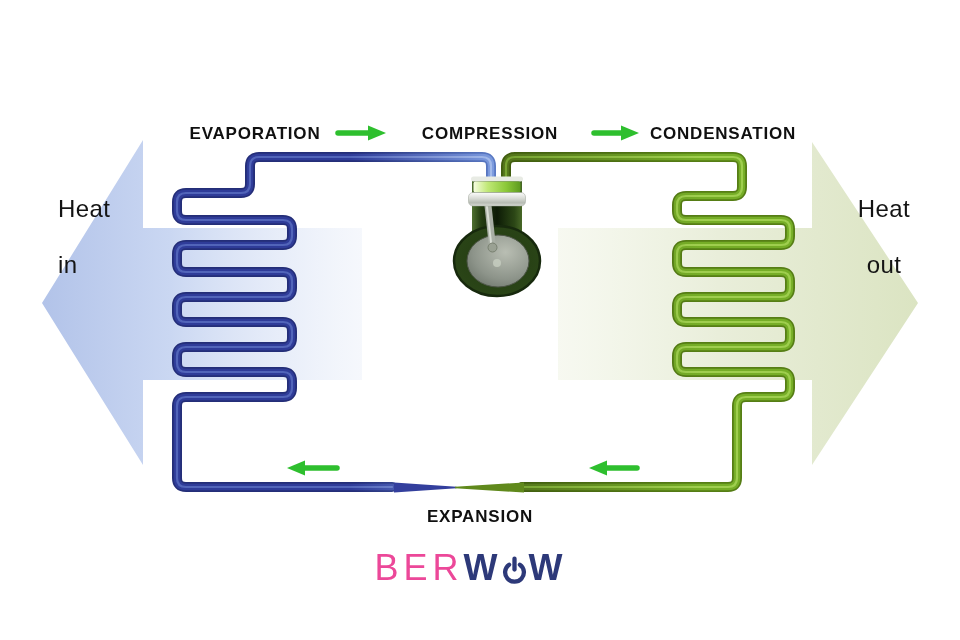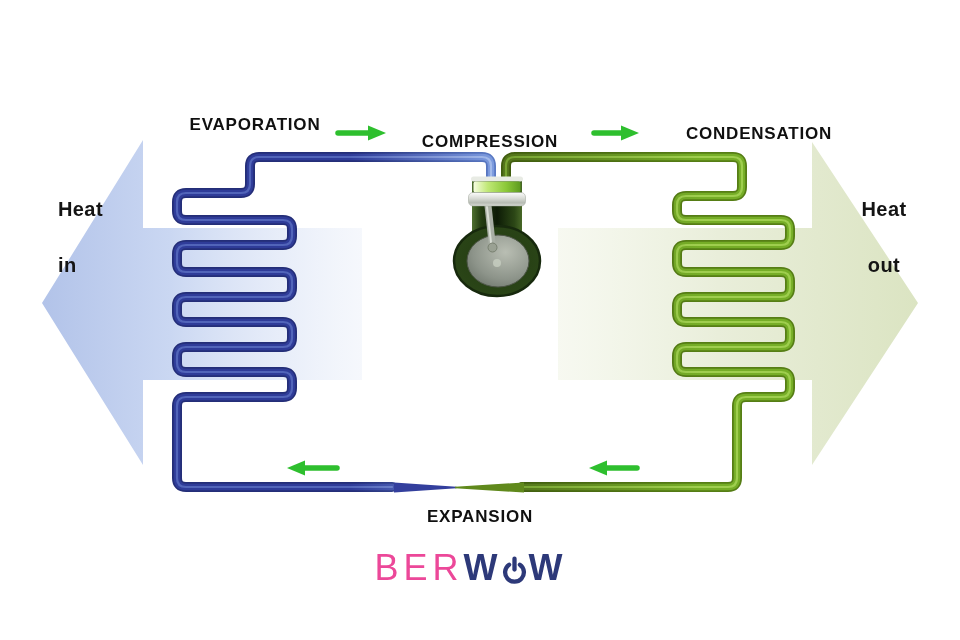--- a/index.html
+++ b/index.html
@@ -6,21 +6,21 @@
   .stage{
     position:relative;width:960px;height:640px;background:#ffffff;overflow:hidden;
     font-family:"Liberation Sans",sans-serif;
   }
   .stage svg.diagram{position:absolute;left:0;top:0;}
   .lbl{
     position:absolute;color:#101010;font-weight:700;font-size:17px;
     letter-spacing:0.8px;white-space:nowrap;transform:translateX(-50%);
   }
   .heat{
-    position:absolute;color:#141414;font-weight:700;font-size:20px;
+    position:absolute;color:#141414;font-weight:400;font-size:24px;
     line-height:28px;letter-spacing:0.4px;white-space:pre-line;
   }
   .heat-in{left:58px;top:167px;text-align:left;}
   .heat-out{left:884px;top:167px;text-align:center;transform:translateX(-50%);}
   .pipe{fill:none;stroke-linecap:round;}
   .logo{
     position:absolute;left:0;right:0;top:546px;height:44px;
     display:flex;align-items:center;justify-content:center;
     transform:translateX(-11px);user-select:none;
   }
@@ -149,23 +149,23 @@
     <g fill="#2ebf2e" stroke="#2ebf2e">
       <line x1="637" y1="468" x2="606" y2="468" stroke-width="5.5" stroke-linecap="round"></line>
       <polygon points="607,460.5 589,468 607,475.5" stroke="none"></polygon>
     </g>
     <g fill="#2ebf2e" stroke="#2ebf2e">
       <line x1="337" y1="468" x2="304" y2="468" stroke-width="5.5" stroke-linecap="round"></line>
       <polygon points="305,460.5 287,468 305,475.5" stroke="none"></polygon>
     </g>
   </svg>
 
-  <div class="lbl" style="left:255px;top:115px;">EVAPORATION</div>
-  <div class="lbl" style="left:490px;top:132px;">COMPRESSION</div>
-  <div class="lbl" style="left:723px;top:124px;margin-left:36px;">CONDENSATION</div>
+  <div class="lbl" style="left:255px;top:124px;">EVAPORATION</div>
+  <div class="lbl" style="left:490px;top:124px;">COMPRESSION</div>
+  <div class="lbl" style="left:723px;top:124px;">CONDENSATION</div>
   <div class="lbl" style="left:480px;top:507px;">EXPANSION</div>
 
   <div class="heat heat-in">
     <span>Heat</span><br>
     <span>in</span>
   </div>
   <div class="heat heat-out">
     <span>Heat</span><br>
     <span>out</span>
   </div>

